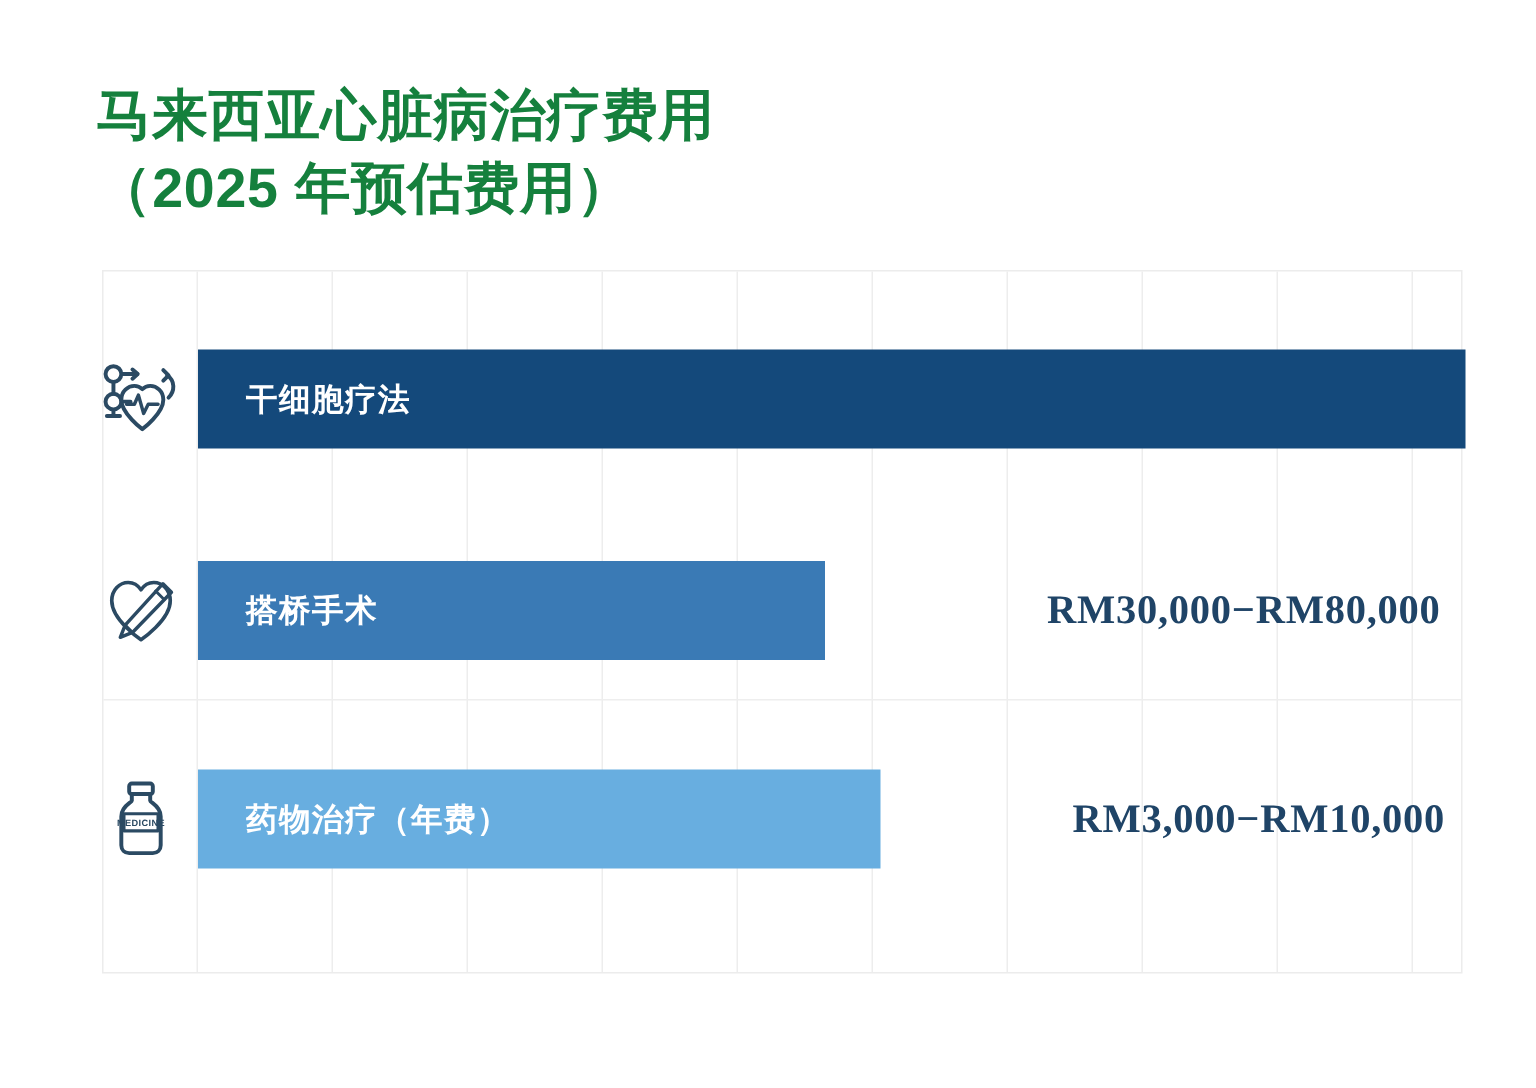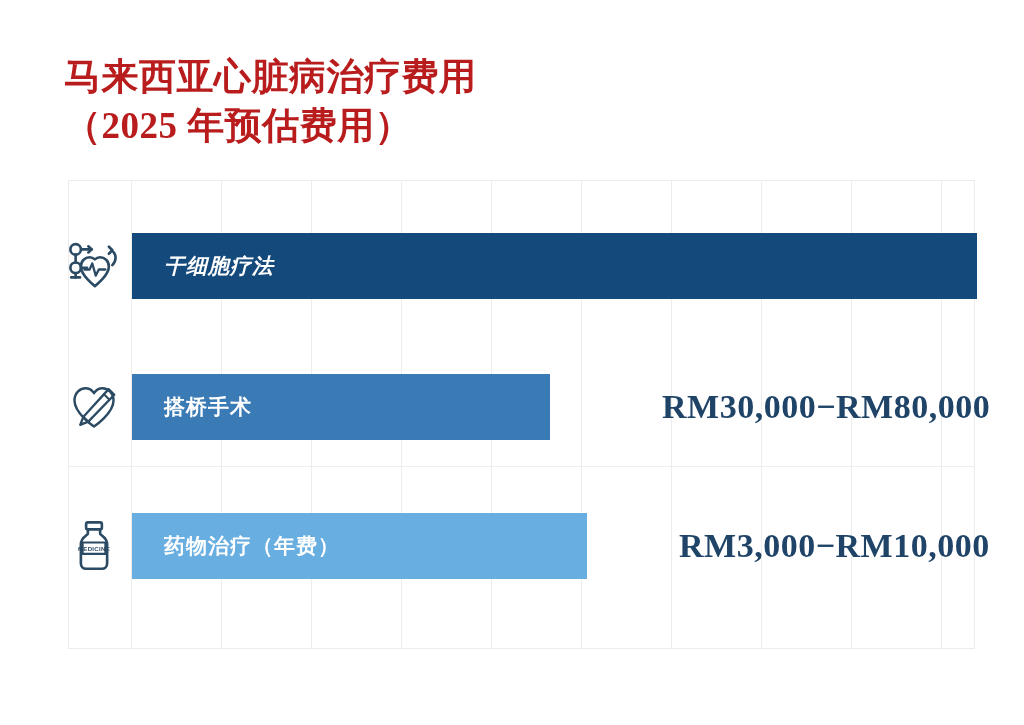--- a/index.html
+++ b/index.html
@@ -16,25 +16,25 @@
   }
 
   
   .title-block {
     position: absolute;
     left: 64px;
     top: 52px;
     width: 880px;
   }
   .title-line {
-    font-family: Liberation Serif, serif;
+    font-family: Liberation Sans, sans-serif;
     font-weight: bold;
     font-size: 37px;
     line-height: 49px;
-    color: #b91c1c;
+    color: #15803d;
     letter-spacing: 0.5px;
     white-space: nowrap;
   }
 
   
   .chart-frame {
     position: absolute;
     left: 68px;
     top: 180px;
     width: 907px;
@@ -112,23 +112,24 @@
     letter-spacing: 0.5px;
     white-space: nowrap;
   }
   .value-outside {
     position: absolute;
     top: 50%;
     transform: translateY(-50%);
     color: #1f4467;
     font-family: "Liberation Serif", "DejaVu Serif", serif;
     font-weight: bold;
-    font-size: 34px;
+    font-size: 27px;
     letter-spacing: 0.5px;
     white-space: nowrap;
+    margin-left: 36px;
   }
 
   .icon-svg { display: block; }
 </style>
 </head>
 <body>
 
 <div class="title-block">
   <div class="title-line">马来西亚心脏病治疗费用</div>
   <div class="title-line">（2025 年预估费用）</div>
@@ -161,21 +162,21 @@
         <path d="M18 34 L24 34"></path>
         <path d="M11 41 L11 45"></path>
         <path d="M6 45 L16 45"></path>
         <path d="M52 14 C58 18 58 26 53 31"></path>
         <path d="M49 10 L53 14 L49 18"></path>
         <path d="M33 55 C33 55 17 43 17 32.5 C17 26 22 22 27 22 C30.5 22 33 24.5 33 24.5
                  C33 24.5 35.5 22 39 22 C44 22 49 26 49 32.5 C49 43 33 55 33 55 Z"></path>
         <path d="M21 36 L27 36 L30 29 L34 43 L37.5 36 L45 36" stroke-width="2.6"></path>
       </svg>
     </div>
-    <div class="bar" style="width:845px; background:#14497b;font-style:italic;">
+    <div class="bar" style="width:845px; background:#14497b;">
       <span class="bar-label">干细胞疗法</span>
     </div>
   </div>
 
   <div class="row" style="top:193px;">
     <div class="row-icon">
       <svg class="icon-svg" width="52" height="52" viewBox="0 0 64 64" fill="none" stroke="#2b4a63" stroke-width="3" stroke-linecap="round" stroke-linejoin="round">
         <path d="M32 56 C32 56 8 40 8 24 C8 15 14.5 9 21.5 9 C26.5 9 30 12 32 15
                  C34 12 37.5 9 42.5 9 C49.5 9 56 15 56 24 C56 40 32 56 32 56 Z"></path>
         <path d="M50 10 L57 17 L25 50 L15 54 L19 44 Z" stroke-width="2.8"></path>

